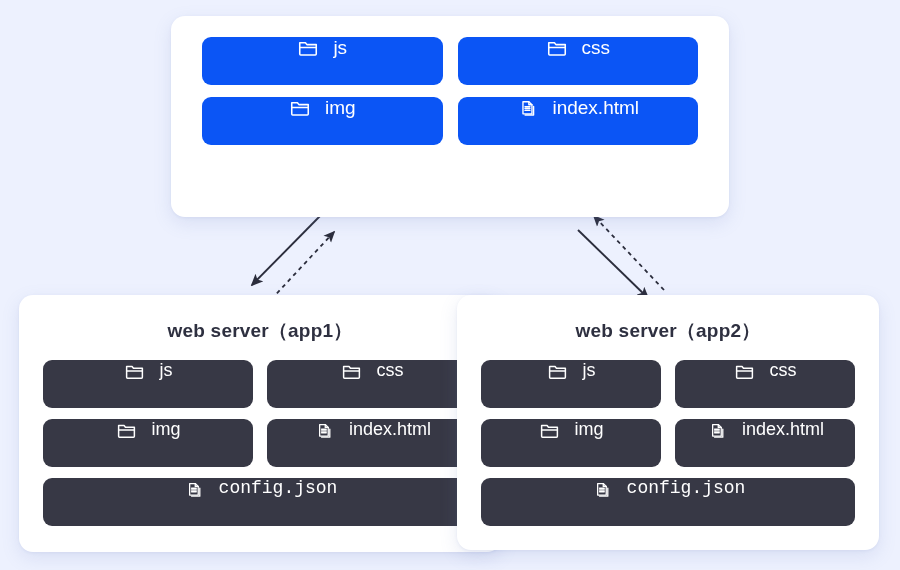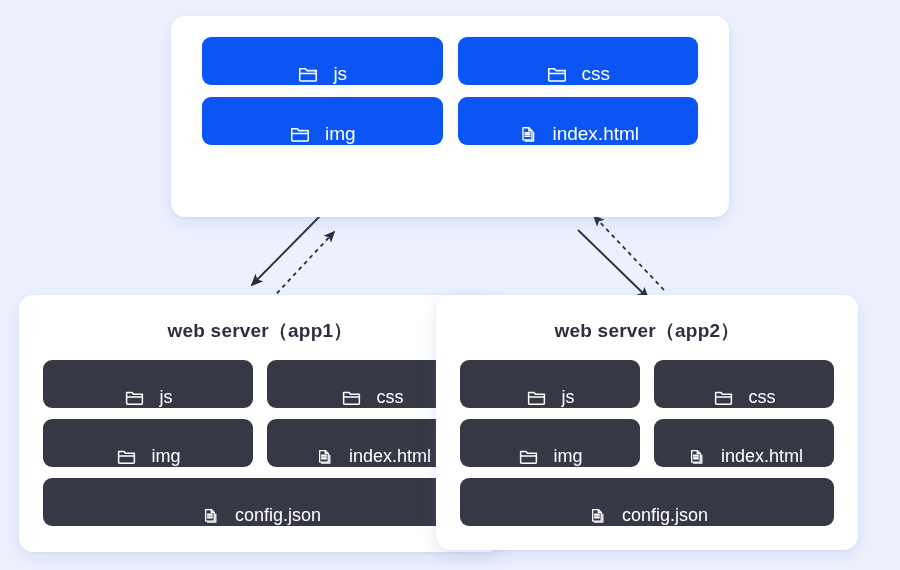--- a/index.html
+++ b/index.html
@@ -64,21 +64,21 @@
     margin-top: 27px;
   }
 
   #card-app1 {
     left: 19px;
     top: 295px;
     width: 482px;
     height: 257px;
   }
   #card-app2 {
-    left: 436px;
+    left: 457px;
     top: 295px;
     width: 422px;
     height: 255px;
   }
   .card-app .card-title {
     font-size: 19px;
     line-height: 19px;
     margin-top: 26px;
   }
 
@@ -93,21 +93,21 @@
     gap: 12px 15px;
   }
 
   .card-app .btn-grid {
     margin: 20px 24px 0 24px;
     gap: 11px 14px;
   }
 
   .item-btn {
     display: flex;
-    align-items: flex-end;
+    align-items: flex-start;
     justify-content: center;
     gap: 14px;
     border-radius: 9px;
     color: #ffffff;
     user-select: none;
   }
 
   .item-btn .item-label {
     white-space: nowrap;
   }
@@ -125,20 +125,21 @@
   .card-app .item-btn {
     background: #373845;
     height: 48px;
     font-size: 18px;
     border-radius: 9px;
   }
   .card-app .item-btn .item-label { font-size: 18px; }
 
   .item-btn.full-width {
     grid-column: 1 / span 2;
+    font-family: Liberation Mono, monospace;
   }
 
   .icon {
     display: inline-flex;
     align-items: center;
     justify-content: center;
     width: 22px;
     height: 22px;
     flex: 0 0 auto;
   }

